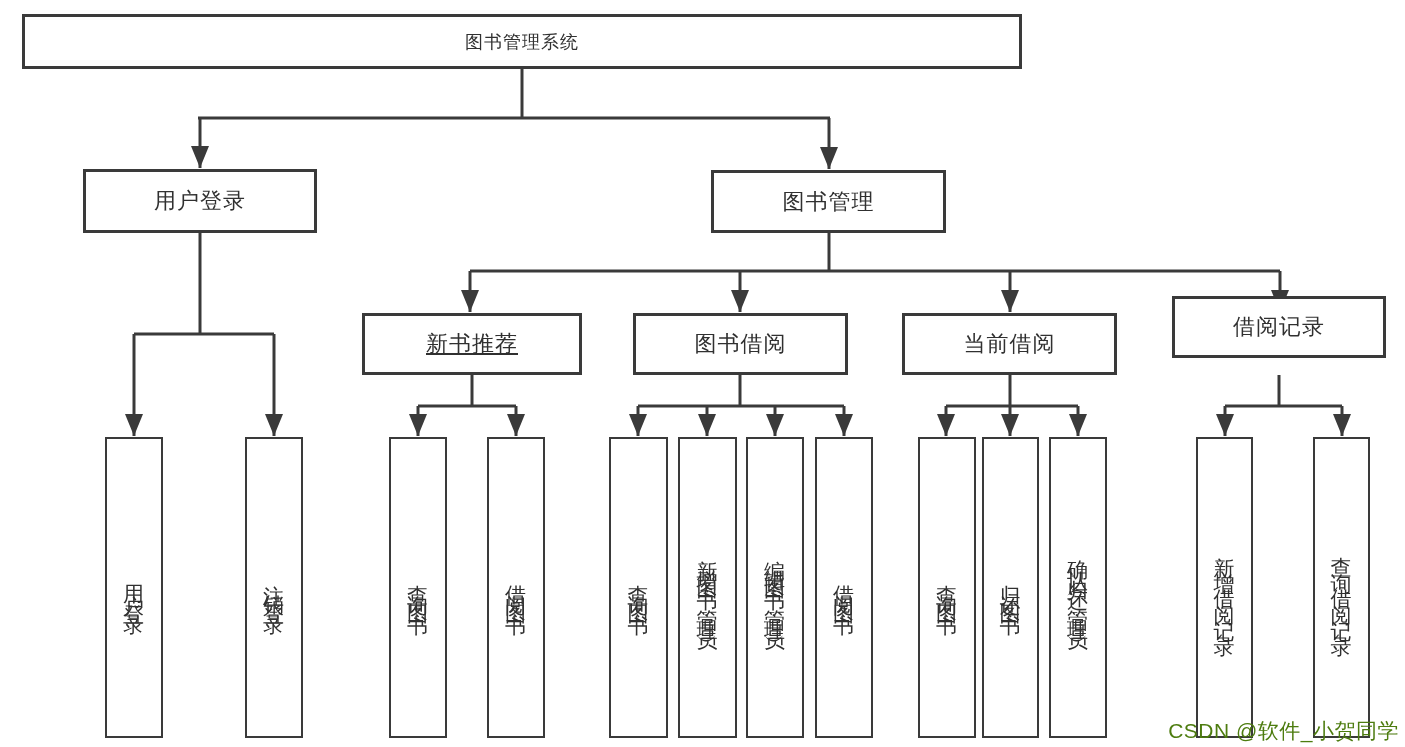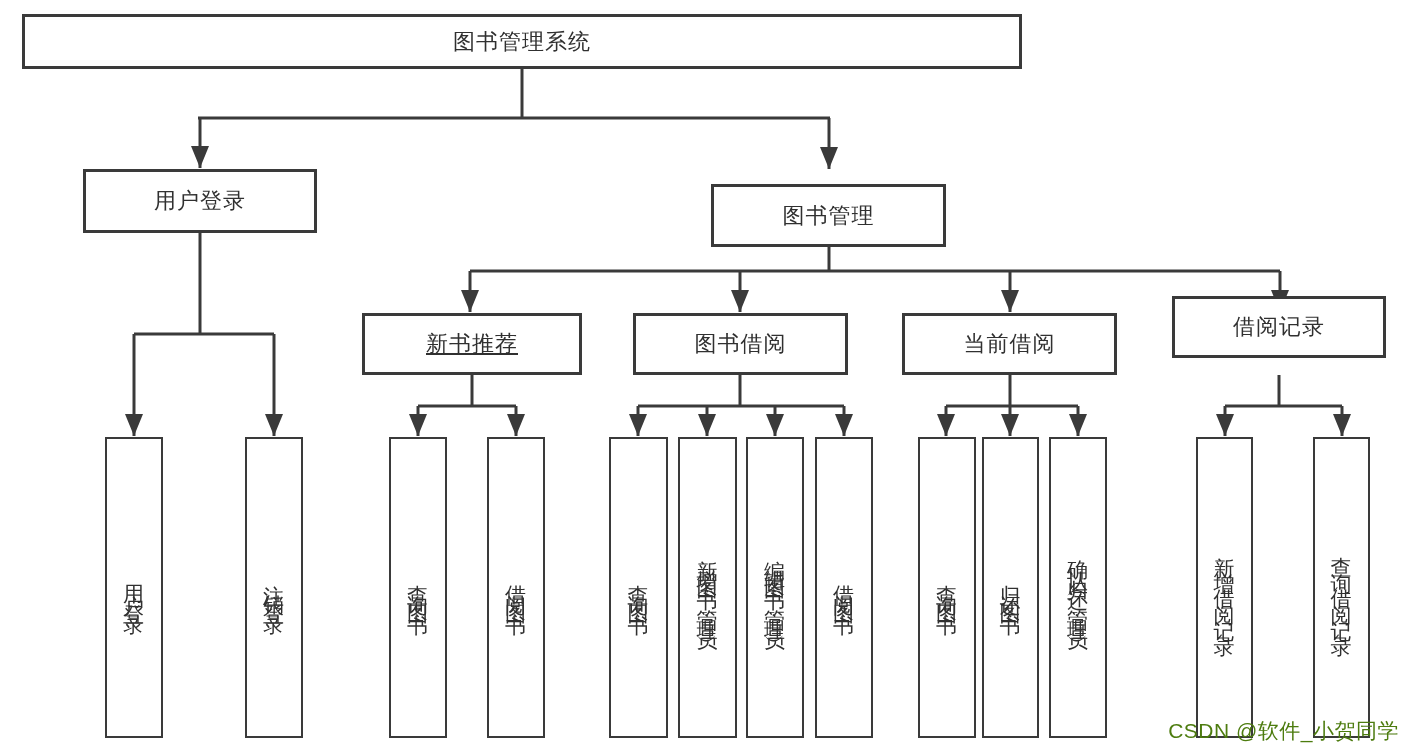--- a/index.html
+++ b/index.html
@@ -30,21 +30,21 @@
   .node {
     position: absolute;
     box-sizing: border-box;
     background: #ffffff;
     border: 3px solid #3a3a3a;
     display: flex;
     align-items: center;
     justify-content: center;
   }
   .node.root {
-    font-size: 22px;
+    font-size: 18px;
     letter-spacing: 1px;
     justify-content: center;
   }
   .node.branch {
     font-size: 22px;
     letter-spacing: 1px;
   }
   .node.leaf {
     border-width: 2.5px;
   }
@@ -136,21 +136,21 @@
     </g>
   </svg>
 
   <div class="node root" style="left:22px; top:14px; width:1000px; height:55px;">
     <span>图书管理系统</span>
   </div>
 
   <div class="node branch" style="left:83px; top:169px; width:234px; height:64px;">
     <span>用户登录</span>
   </div>
-  <div class="node branch" style="left:711px; top:184px; width:235px; height:63px;">
+  <div class="node branch" style="left:711px; top:170px; width:235px; height:63px;">
     <span>图书管理</span>
   </div>
 
   <div class="node branch" style="left:362px; top:313px; width:220px; height:62px;text-decoration:underline;">
     <span>新书推荐</span>
   </div>
   <div class="node branch" style="left:633px; top:313px; width:215px; height:62px;">
     <span>图书借阅</span>
   </div>
   <div class="node branch" style="left:902px; top:313px; width:215px; height:62px;">

